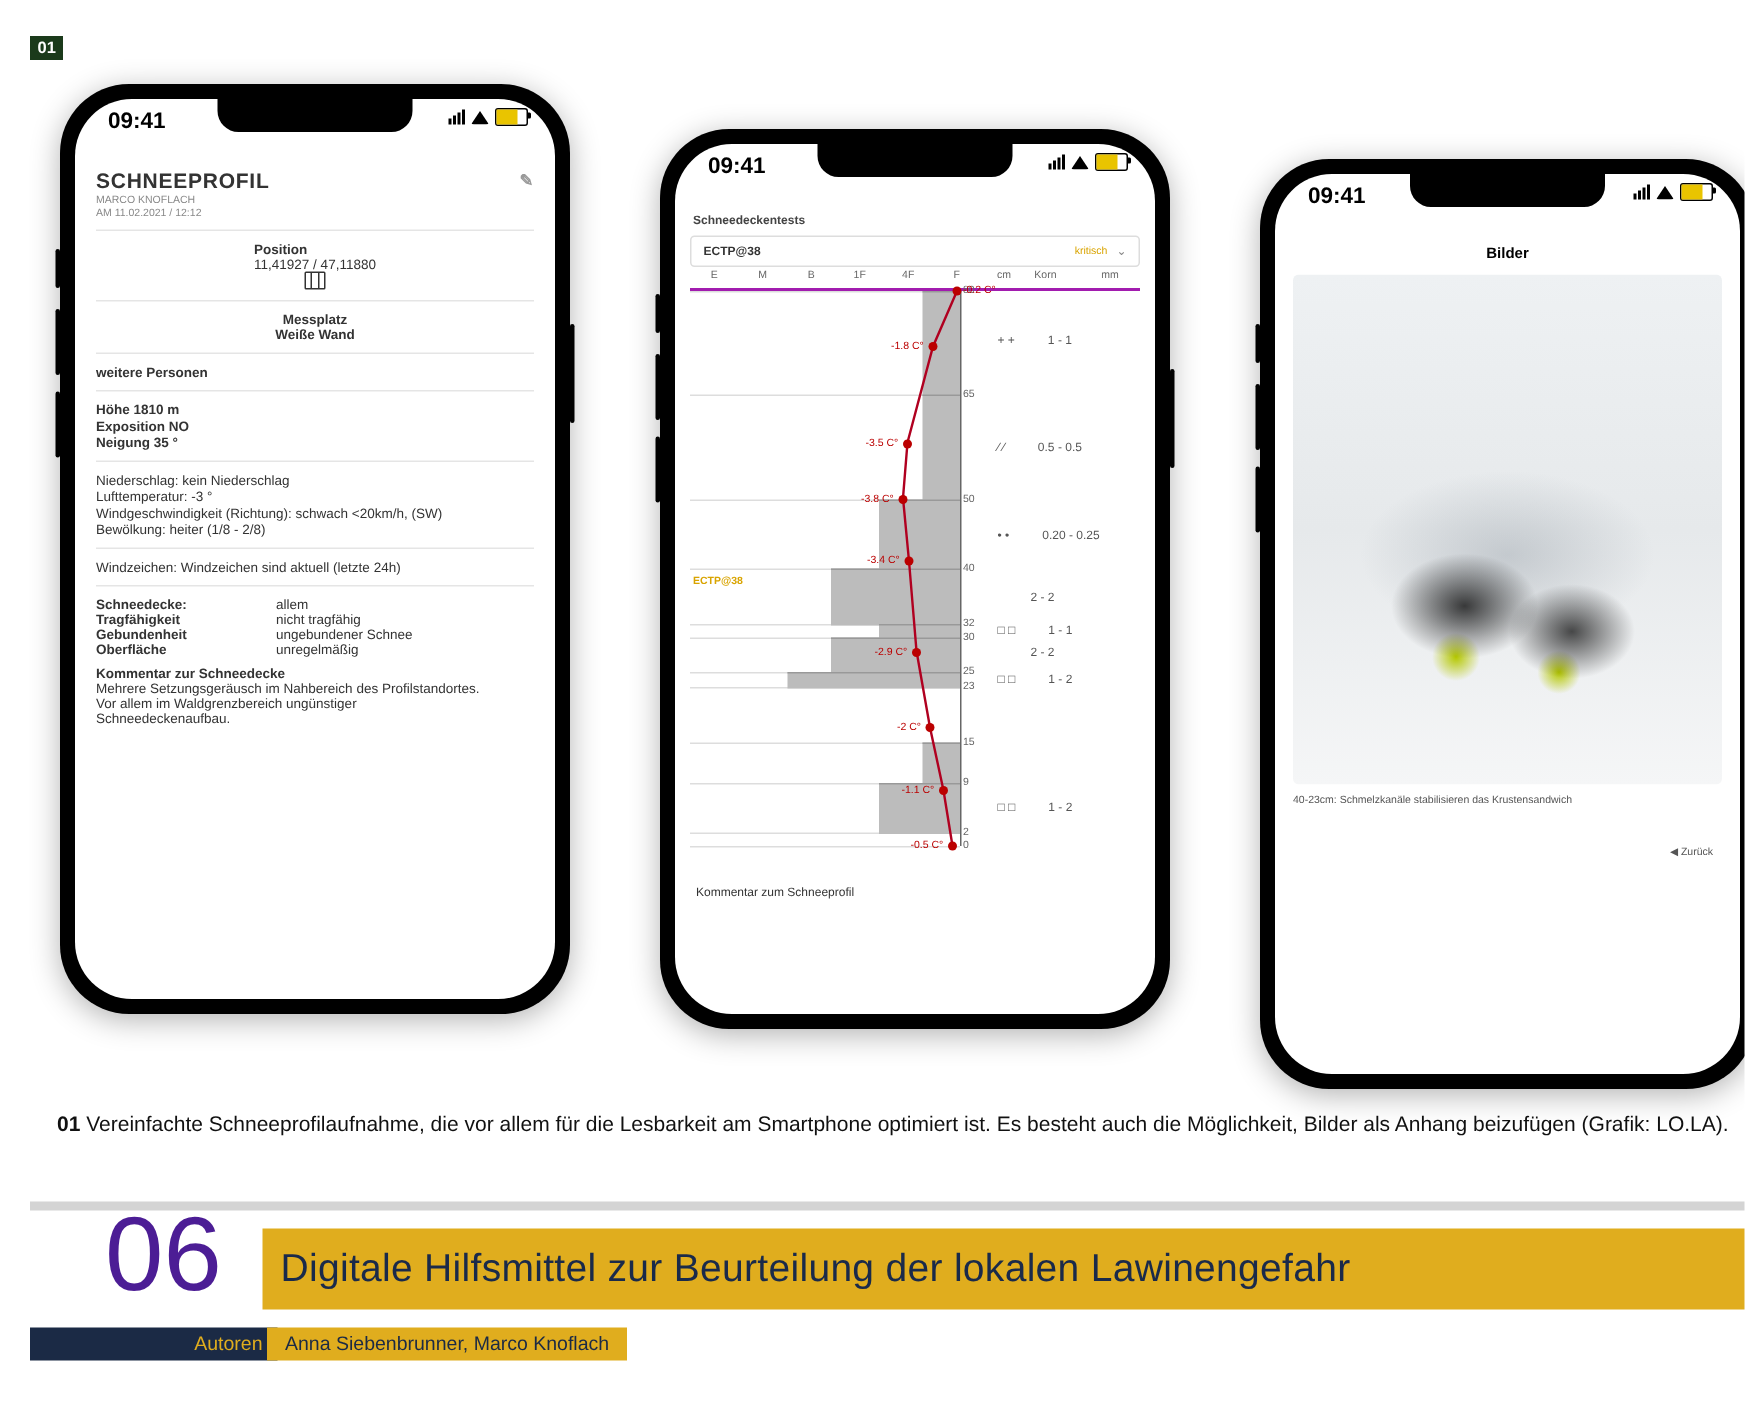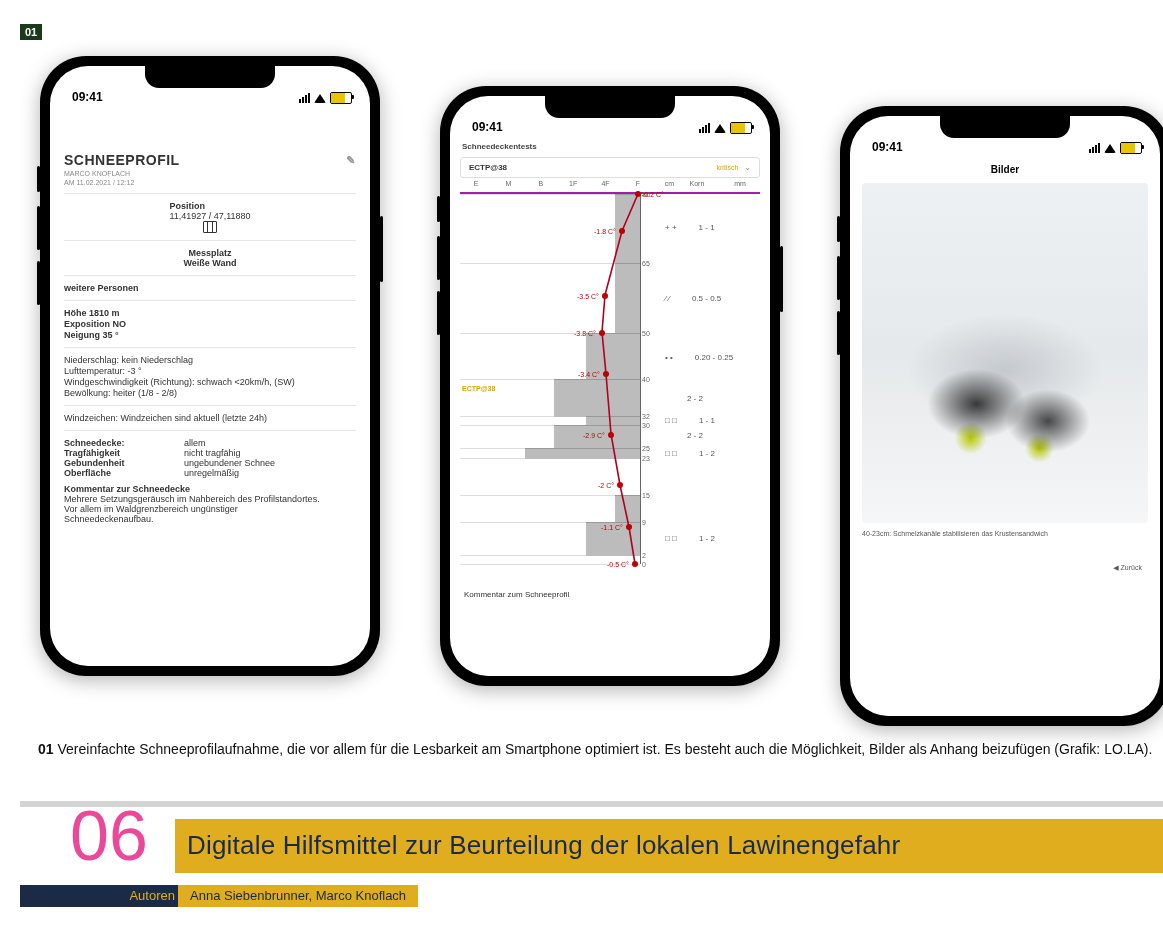--- a/index.html
+++ b/index.html
@@ -11,34 +11,34 @@
   .phone.p2{margin-top:30px;height:580px;}
   .phone.p3{margin-top:50px;height:600px;width:310px;}
   .screen{background:#fff;width:100%;height:100%;border-radius:38px;overflow:hidden;position:relative;}
   .notch{position:absolute;left:50%;top:0;transform:translateX(-50%);width:130px;height:22px;background:#000;border-radius:0 0 14px 14px;z-index:5;}
   .sidebtn{position:absolute;background:#000;border-radius:2px;}
   .sb-l1{left:-3px;top:110px;width:3px;height:26px;}
   .sb-l2{left:-3px;top:150px;width:3px;height:44px;}
   .sb-l3{left:-3px;top:205px;width:3px;height:44px;}
   .sb-r{right:-3px;top:160px;width:3px;height:66px;}
   
-  .statusbar{display:flex;justify-content:space-between;align-items:flex-end;height:32px;padding:6px 18px 0 22px;font-size:12px;font-weight:700;}
+  .statusbar{display:flex;justify-content:space-between;align-items:flex-start;height:32px;padding:6px 18px 0 22px;font-size:15px;font-weight:700;}
   .status-right{display:flex;align-items:center;gap:4px;}
   .sig{display:flex;align-items:flex-end;gap:1px;}
   .sig i{display:block;width:2px;background:#000;}
   .sig i:nth-child(1){height:4px;}
   .sig i:nth-child(2){height:6px;}
   .sig i:nth-child(3){height:8px;}
   .sig i:nth-child(4){height:10px;}
   .wifi{width:0;height:0;border-left:6px solid transparent;border-right:6px solid transparent;border-bottom:9px solid #000;border-radius:2px;}
   .batt{width:20px;height:10px;border:1px solid #000;border-radius:2px;position:relative;}
   .batt::after{content:"";position:absolute;right:-3px;top:2px;width:2px;height:4px;background:#000;border-radius:0 1px 1px 0;}
   .batt i{display:block;height:100%;width:70%;background:#e9c400;}
   
-  .p1c{padding:6px 14px;font-size:9px;color:#333;margin-top:40px;}
+  .p1c{padding:6px 14px;font-size:9px;color:#333;}
   .p1c .title{font-size:14px;font-weight:800;letter-spacing:0.5px;margin-top:2px;display:flex;justify-content:space-between;align-items:center;}
   .p1c .sub{font-size:7px;color:#888;margin-top:2px;}
   .p1c hr{border:none;border-top:1px solid #e5e5e5;margin:7px 0;}
   .p1c .lbl{font-weight:700;}
   .p1c .row{display:flex;justify-content:space-between;align-items:center;flex-direction:column;}
   .mapicon{width:12px;height:10px;border:1px solid #333;border-radius:1px;position:relative;}
   .mapicon::before{content:"";position:absolute;left:3px;top:0;bottom:0;width:1px;background:#333;}
   .mapicon::after{content:"";position:absolute;right:3px;top:0;bottom:0;width:1px;background:#333;}
   .editicon{font-size:11px;color:#999;}
   .kv{margin:1px 0;}
@@ -82,21 +82,21 @@
   .p3c .cap{font-size:7px;color:#555;margin-top:6px;line-height:1.3;}
   .p3c .back{text-align:right;font-size:7px;color:#555;margin-top:26px;padding-right:6px;}
   
   .caption{padding:4px 18px 20px 18px;font-size:14px;line-height:1.35;color:#111;}
   .caption b{font-weight:700;}
   
   .titleblock{margin-top:30px;}
   .titlerow{position:relative;height:72px;}
   .yellowbar{position:absolute;left:155px;right:18px;top:10px;height:54px;background:#e0ad1e;display:flex;align-items:center;padding-left:12px;}
   .yellowbar span{font-size:26px;color:#1a2a4a;font-weight:400;letter-spacing:0.2px;}
-  .chnum{position:absolute;left:50px;top:-8px;font-size:70px;font-weight:400;color:#ec4899;line-height:1;}
+  .chnum{position:absolute;left:50px;top:-8px;font-size:70px;font-weight:400;color:#4c1d95;line-height:1;}
   .autrow{position:relative;height:26px;margin-top:4px;}
   .autlabel{position:absolute;left:0;width:155px;height:22px;background:#1b2a45;color:#e0ad1e;font-size:13px;display:flex;align-items:center;justify-content:flex-end;padding-right:10px;}
   .autnames{position:absolute;left:158px;height:22px;background:#e0ad1e;color:#1b2a45;font-size:13px;display:flex;align-items:center;padding:0 12px;}
   .greybar{position:absolute;left:0;right:18px;top:-8px;height:6px;background:#d4d4d4;}
 </style>
 </head>
 <body>
 <div class="page">
 
 <div class="figtag">01</div>

